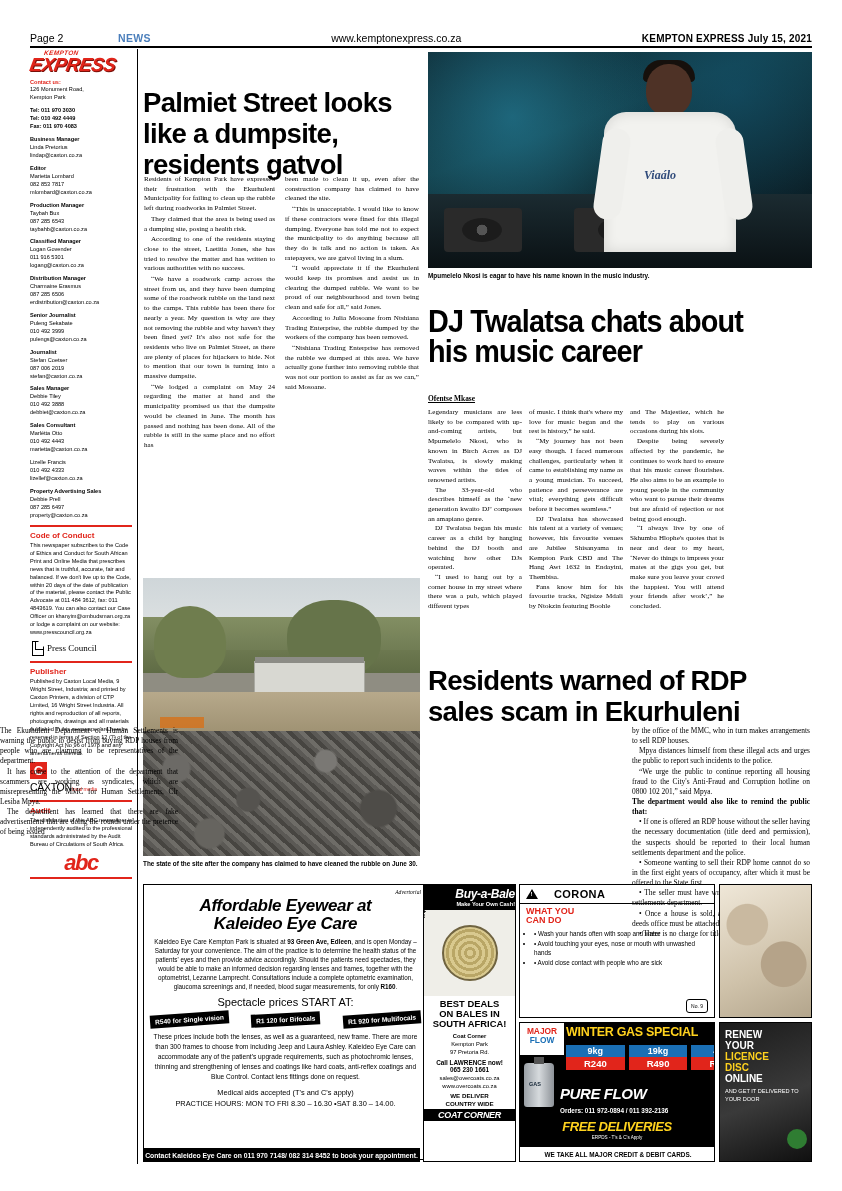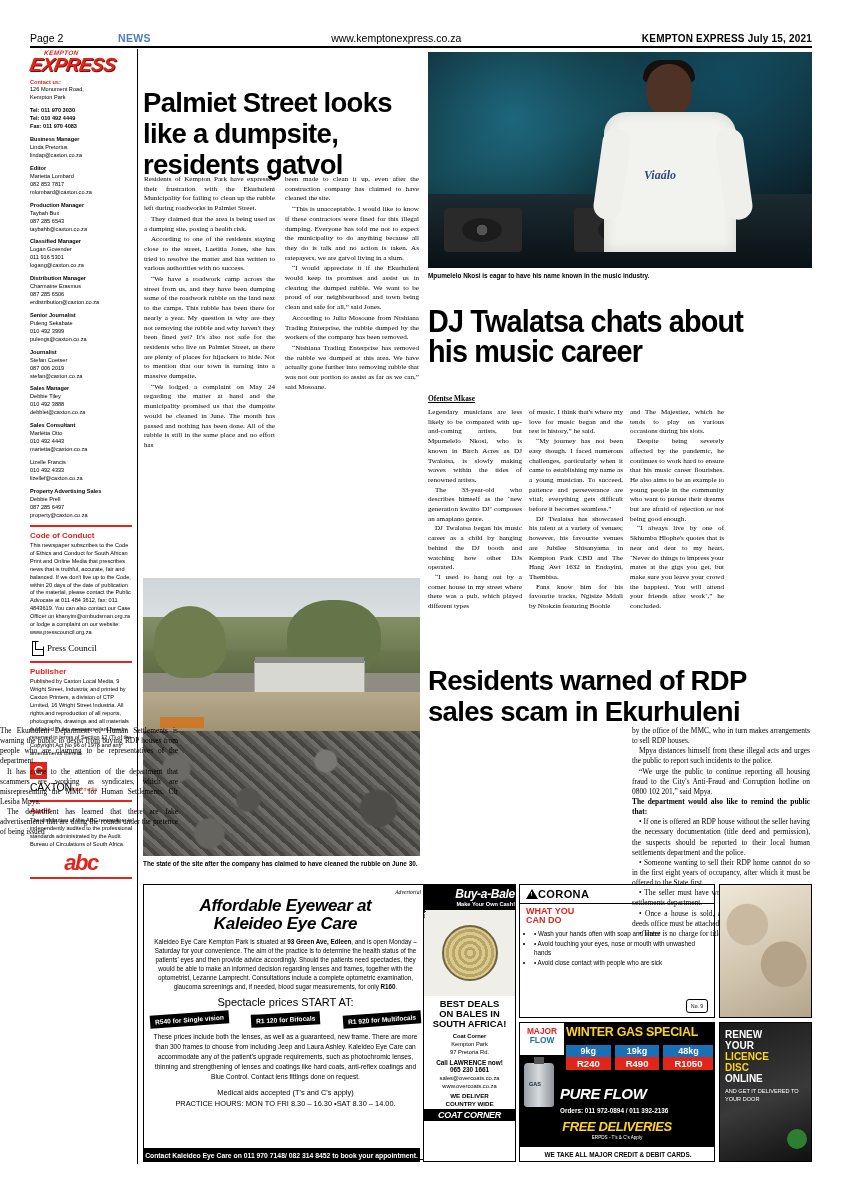--- a/index.html
+++ b/index.html
@@ -245,21 +245,21 @@
   .bale-call { text-align:center; font-size:6.4px; font-weight:bold; line-height:1.2; margin-top:2px;}
   .bale-deliver { text-align:center; font-size:6.2px; font-weight:bold; line-height:1.15; margin-top:2px; }
   .coat-corner { background:#000; color:#fff; font-size:9px; font-weight:bold; font-style:italic;
     text-align:center; padding:1px 0; margin-top:2px; letter-spacing:-.3px; }
 
   
   .ad-corona {
     position:absolute; left:519px; top:884px; width:196px; height:134px;
     border:1.4px solid #000; overflow:hidden;
   }
-  .cor-head { display:flex; align-items:center; gap:0; border-bottom:1.2px solid #000;
+  .cor-head { display:flex; align-items:center; gap:16px; border-bottom:1.2px solid #000;
     padding:3px 6px; }
   .cor-tri { width:0;height:0;border-left:6px solid transparent;border-right:6px solid transparent;
     border-bottom:10px solid #000; position:relative; }
   .cor-tri:after{ content:"!"; position:absolute; left:-1.5px; top:2px; color:#fff; font-size:6px; font-weight:bold;}
   .cor-head span { font-size:11px; font-weight:bold; letter-spacing:.4px; }
   .cor-sub { font-size:9px; font-weight:bold; color:#e1251b; padding:3px 6px 1px 6px; line-height:1.05;}
   .cor-list { margin:0; padding:2px 6px 0 14px; font-size:6.3px; line-height:1.55; }
   .cor-list li { margin:0; }
   .cor-badge { position:absolute; right:6px; bottom:4px; width:22px; height:14px;
     border:1px solid #000; border-radius:3px; font-size:5px; text-align:center; line-height:13px; }
@@ -271,21 +271,21 @@
   }
   .gas-logo { position:absolute; left:0; top:0; width:44px; height:32px; background:#fff;
     text-align:center; }
   .gas-logo .p1 { color:#e1251b; font-size:8.4px; font-weight:bold; line-height:1.05; margin-top:4px;}
   .gas-logo .p2 { color:#1a6fb5; font-size:8.4px; font-weight:bold; line-height:1.05;}
   .gas-title { position:absolute; left:46px; top:2px; color:#ffd21e; font-size:12.5px;
     font-weight:bold; letter-spacing:-.3px; }
   .gas-prices { position:absolute; left:46px; top:22px; display:flex; gap:4px; }
   .gp { text-align:center; }
   .gp .kg { background:#1a6fb5; color:#fff; font-size:9px; font-weight:bold; padding:1px 5px; }
-  .gp .pr { background:#e1251b; color:#fff; font-size:9.5px; font-weight:bold; padding:1px 11px; }
+  .gp .pr { background:#e1251b; color:#fff; font-size:9.5px; font-weight:bold; padding:1px 18px; }
   .gas-cyl { position:absolute; left:4px; top:40px; width:30px; height:44px;
     background:linear-gradient(90deg,#9aa0a6,#d6dadd,#8d9298); border-radius:4px 4px 3px 3px; }
   .gas-cyl:before{ content:"GAS"; position:absolute; left:5px; top:18px; font-size:5.5px;
     color:#123; font-weight:bold;}
   .gas-cyl:after{ content:""; position:absolute; left:10px; top:-6px; width:10px; height:7px; background:#555; }
   .gas-brand { position:absolute; left:40px; top:62px; color:#fff; font-size:15px;
     font-weight:bold; font-style:italic; letter-spacing:-.4px; }
   .gas-orders { position:absolute; left:40px; top:84px; color:#fff; font-size:6.4px; font-weight:bold; }
   .gas-free { position:absolute; left:4px; top:96px; width:186px; color:#ffd21e;
     font-size:13px; font-weight:bold; font-style:italic; text-align:center; letter-spacing:-.4px;}

